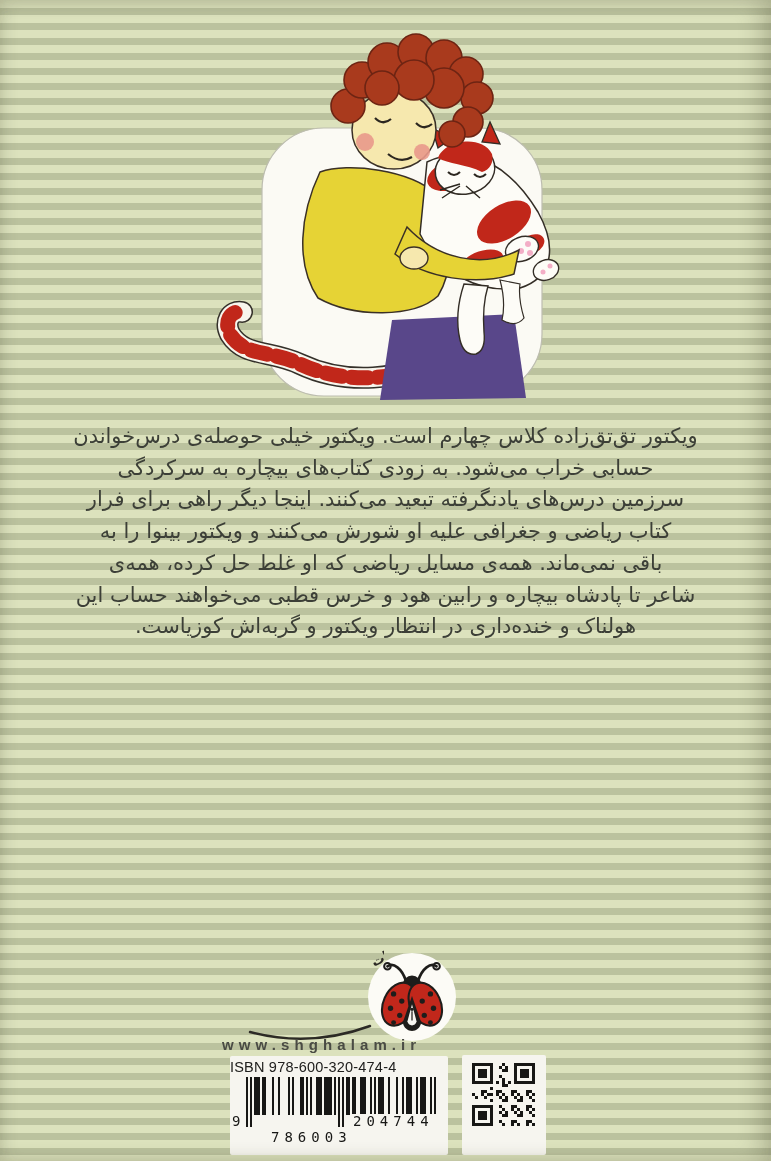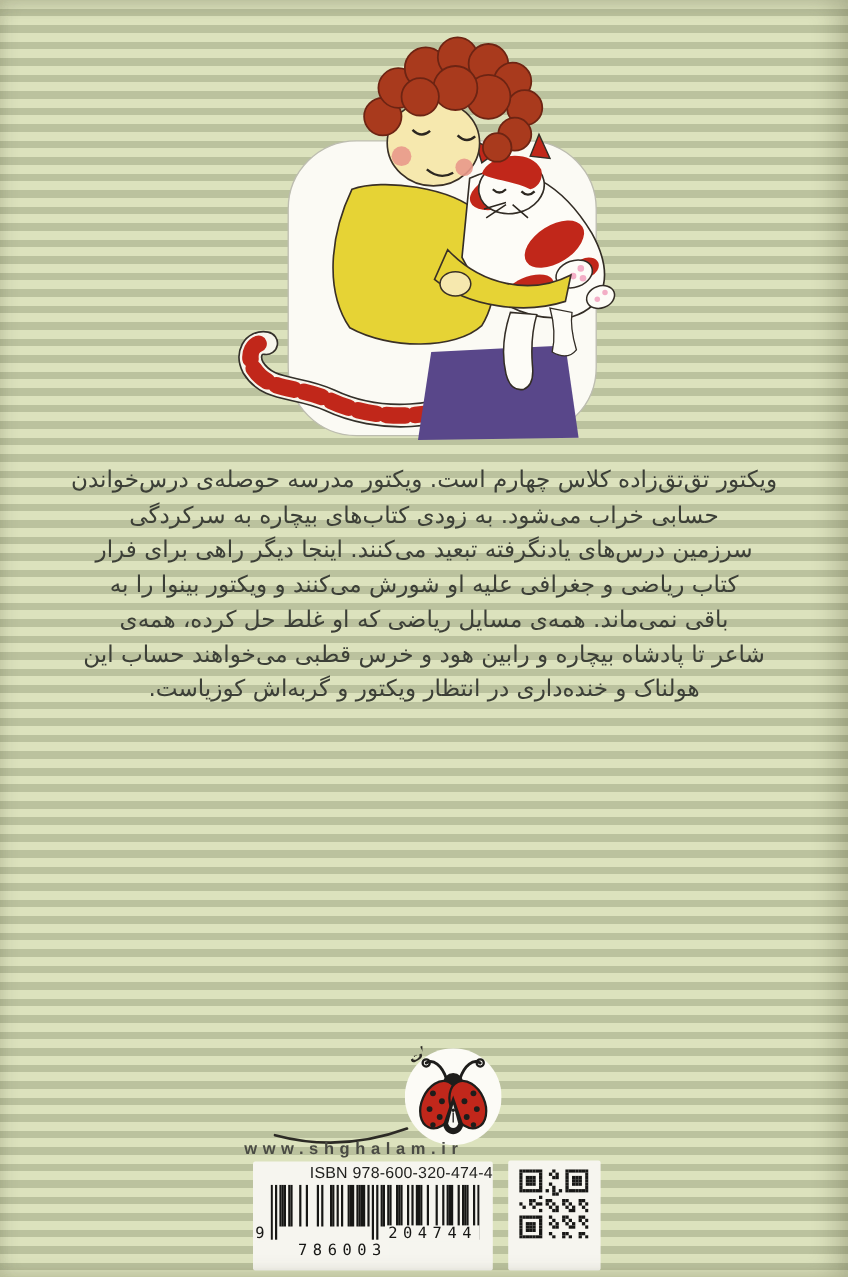--- a/index.html
+++ b/index.html
@@ -27,21 +27,21 @@
   .website{
     position:absolute;left:222px;top:1036px;width:256px;
     text-align:left;font-family:"Liberation Sans",sans-serif;
     font-size:15px;font-weight:600;letter-spacing:.34em;color:#4a4b44;
   }
   .barcode-panel{
     position:absolute;left:230px;top:1056px;width:218px;height:99px;
     background:#f6f5ef;border-radius:2px;z-index:10;
   }
   .isbn-label{
-    margin-top:3px;text-align:right;
+    margin-top:3px;text-align:left;
     font-family:"Liberation Sans",sans-serif;font-size:14.5px;
     font-weight:500;color:#21211f;letter-spacing:.2px;
   }
   #barcode-svg{position:absolute;left:16px;top:21px;}
   .ean-digits span{
     position:absolute;font-family:"DejaVu Sans Mono",monospace;
     font-size:14px;color:#171715;background:#f6f5ef;line-height:15px;
   }
   .ean-digits .d-first{left:2px;top:58px;}
   .ean-digits .d-g1{left:27px;top:74px;letter-spacing:5px;padding:0 2px;margin-left:12px;}
@@ -122,21 +122,21 @@
           <circle cx="286" cy="100" r="15"></circle>
         <circle cx="262" cy="66" r="20"></circle>
           <circle cx="232" cy="58" r="20"></circle>
         <circle cx="200" cy="66" r="17"></circle>
           <circle cx="270" cy="112" r="13"></circle>
       </g>
     </svg>
   </div>
 
   <div class="synopsis">
-    <div class="line">ویکتور تق‌تق‌زاده کلاس چهارم است. ویکتور مدرسه حوصله‌ی درس‌خواندن</div>
+    <div class="line">ویکتور تق‌تق‌زاده کلاس چهارم است. ویکتور خیلی حوصله‌ی درس‌خواندن</div>
     <div class="line">حسابی خراب می‌شود. به زودی کتاب‌های بیچاره به سرکردگی</div>
     <div class="line">سرزمین درس‌های یادنگرفته تبعید می‌کنند. اینجا دیگر راهی برای فرار</div>
     <div class="line">کتاب ریاضی و جغرافی علیه او شورش می‌کنند و ویکتور بینوا را به</div>
     <div class="line">باقی نمی‌ماند. همه‌ی مسایل ریاضی که او غلط حل کرده، همه‌ی</div>
     <div class="line">شاعر تا پادشاه بیچاره و رابین هود و خرس قطبی می‌خواهند حساب این</div>
     <div class="line">هولناک و خنده‌داری در انتظار ویکتور و گربه‌اش کوزیاست.</div>
   </div>
 
   <div class="logo-callig">
     <svg width="152" height="100" viewBox="0 0 152 100">

